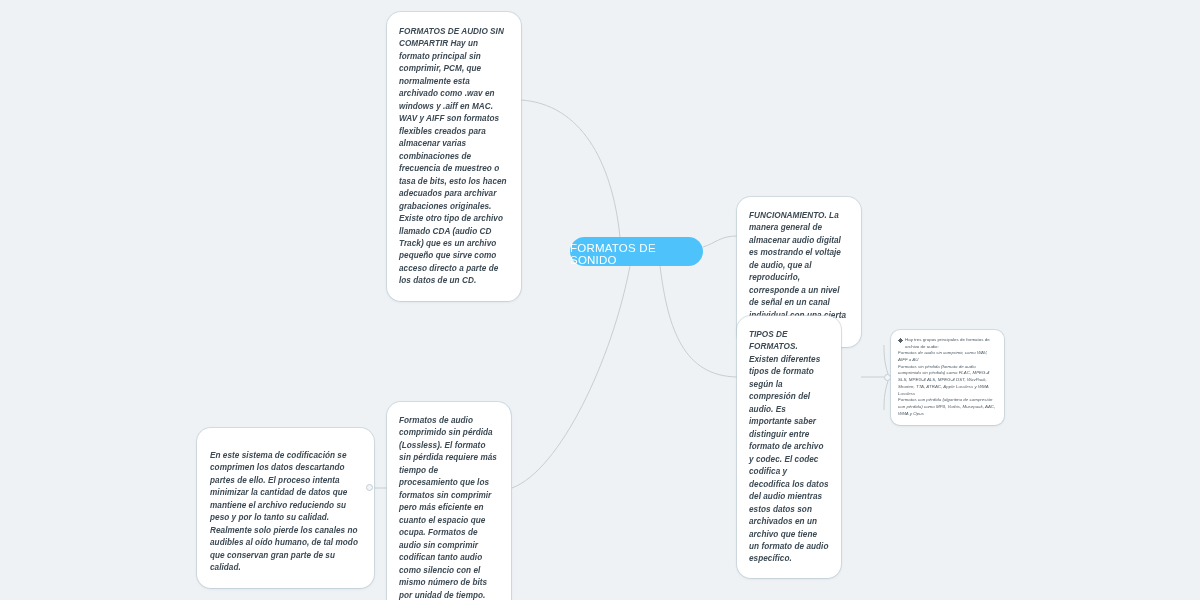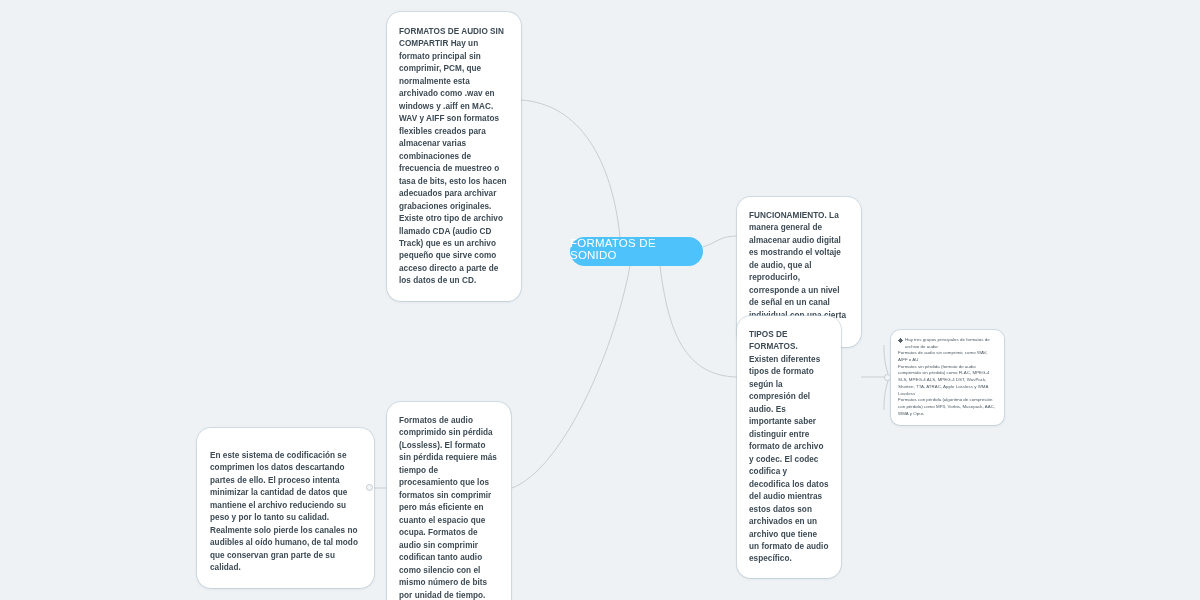--- a/index.html
+++ b/index.html
@@ -36,34 +36,35 @@
     border-radius: 14px;
     box-shadow: 0 1px 3px rgba(40,60,80,0.10), 0 0 0 1px rgba(190,205,215,0.55);
     color: #3c4a54;
     font-weight: bold;
     letter-spacing: 0.005em;
     -webkit-font-smoothing: antialiased;
   }
 
   .node p {
     margin: 0;
+    font-style: italic;
   }
 
   
   .root-node {
     position: absolute;
     left: 570px;
     top: 237px;
     width: 133px;
     height: 29px;
     background: #4ec3fb;
     border-radius: 16px;
     color: #ffffff;
     display: flex;
-    align-items: flex-start;
+    align-items: flex-end;
     justify-content: center;
     font-size: 11.5px;
     font-weight: normal;
     letter-spacing: 0.02em;
     box-shadow: none;
   }
 
   
   .node-sin-comprimir {
     left: 387px;

